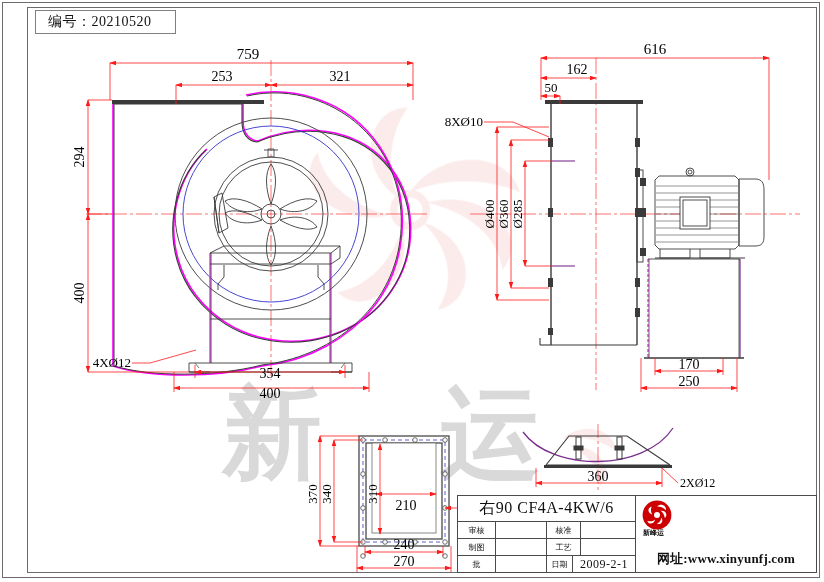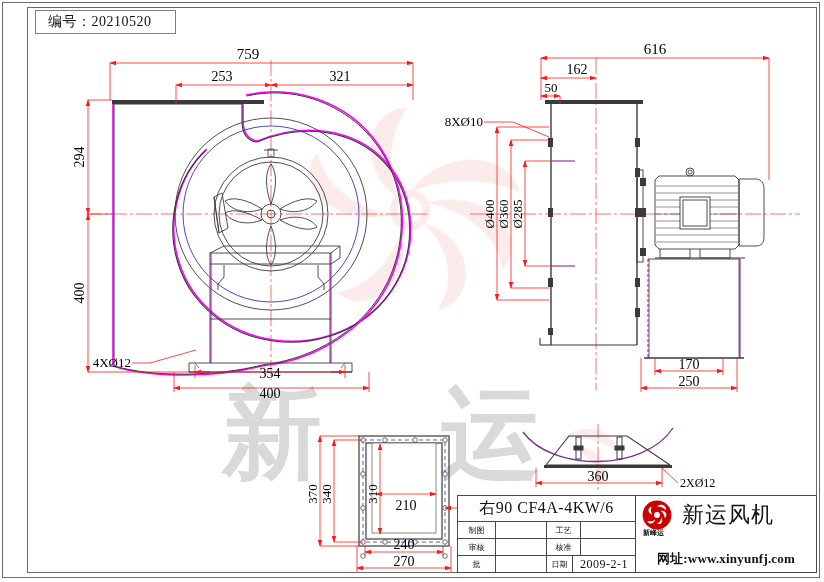--- a/index.html
+++ b/index.html
@@ -553,29 +553,29 @@
 
   <div class="code-box">
     <span>编号：20210520</span>
   </div>
 
   <div class="title-block">
     <div class="tb-left">
       <div class="tb-model">右90 CF4A-4KW/6</div>
       <div class="tb-rows">
         <div class="tb-row">
+          <div class="tb-cell c-lbl">审核</div>
+          <div class="tb-cell c-val"></div>
+          <div class="tb-cell c-lbl2">核准</div>
+          <div class="tb-cell c-val2"></div>
+        </div>
+        <div class="tb-row">
           <div class="tb-cell c-lbl">制图</div>
           <div class="tb-cell c-val"></div>
           <div class="tb-cell c-lbl2">工艺</div>
-          <div class="tb-cell c-val2"></div>
-        </div>
-        <div class="tb-row">
-          <div class="tb-cell c-lbl">审核</div>
-          <div class="tb-cell c-val"></div>
-          <div class="tb-cell c-lbl2">核准</div>
           <div class="tb-cell c-val2"></div>
         </div>
         <div class="tb-row">
           <div class="tb-cell c-lbl">批</div>
           <div class="tb-cell c-val"></div>
           <div class="tb-cell c-dlbl">日期</div>
           <div class="tb-cell c-dval">2009-2-1</div>
         </div>
       </div>
     </div>
@@ -588,19 +588,18 @@
               <path d="M50,22 C62,10 82,18 80,34 C70,24 58,21 50,22 Z"></path>
               <path d="M62,36 C78,32 88,50 76,60 C74,48 69,40 62,36 Z"></path>
               <path d="M64,58 C74,70 62,86 50,78 C60,74 64,66 64,58 Z"></path>
               <path d="M44,64 C42,80 22,84 18,70 C30,72 40,70 44,64 Z"></path>
               <path d="M34,48 C20,46 16,26 32,22 C28,34 30,42 34,48 Z"></path>
             </g>
             <circle cx="50" cy="50" r="10" fill="#ffffff"></circle>
           </svg>
           <div class="logo-sub">新峰运</div>
         </div>
-        <div class="logo-name">新运风机</div>
       </div>
       <div class="logo-url">网址:www.xinyunfj.com</div>
     </div>
   </div>
 
 </div>
 
 </body></html>

